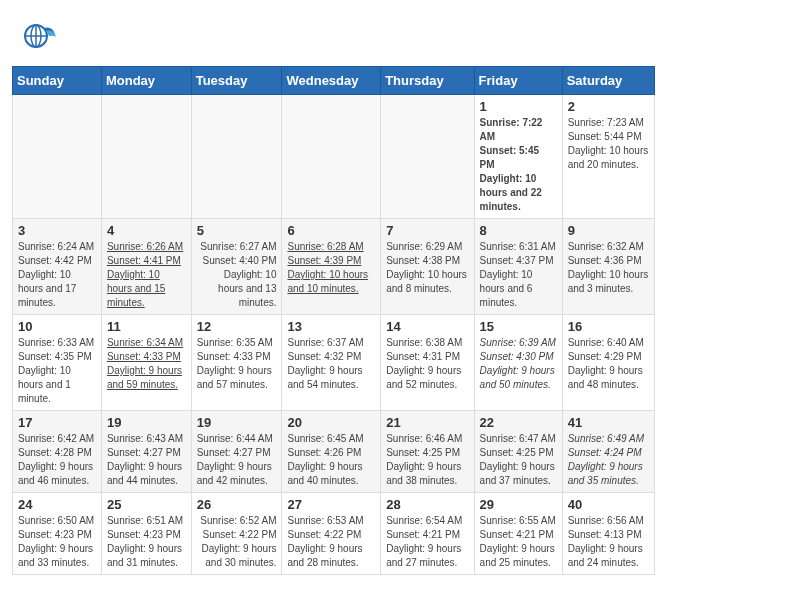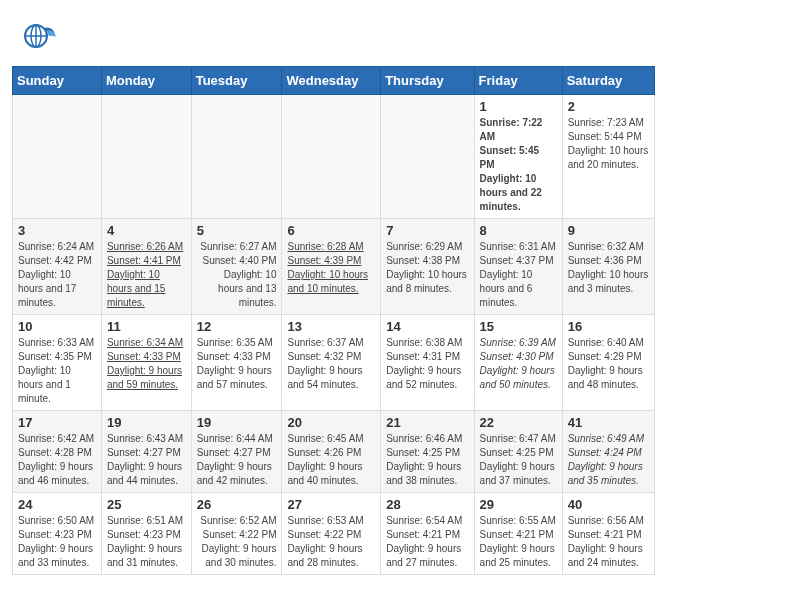--- a/index.html
+++ b/index.html
@@ -307,18 +307,18 @@
         </td>
         <td>
           <span class="day-number">29</span>
           <div class="day-info" style="white-space: pre-line;">Sunrise: 6:55 AM
 Sunset: 4:21 PM
 Daylight: 9 hours and 25 minutes.</div>
         </td>
         <td>
           <span class="day-number">40</span>
           <div class="day-info" style="white-space: pre-line;">Sunrise: 6:56 AM
-Sunset: 4:21 PM
+Sunset: 4:13 PM
 Daylight: 9 hours and 24 minutes.</div>
         </td>
       </tr>
     </tbody>
 </table>
 
 </body></html>

